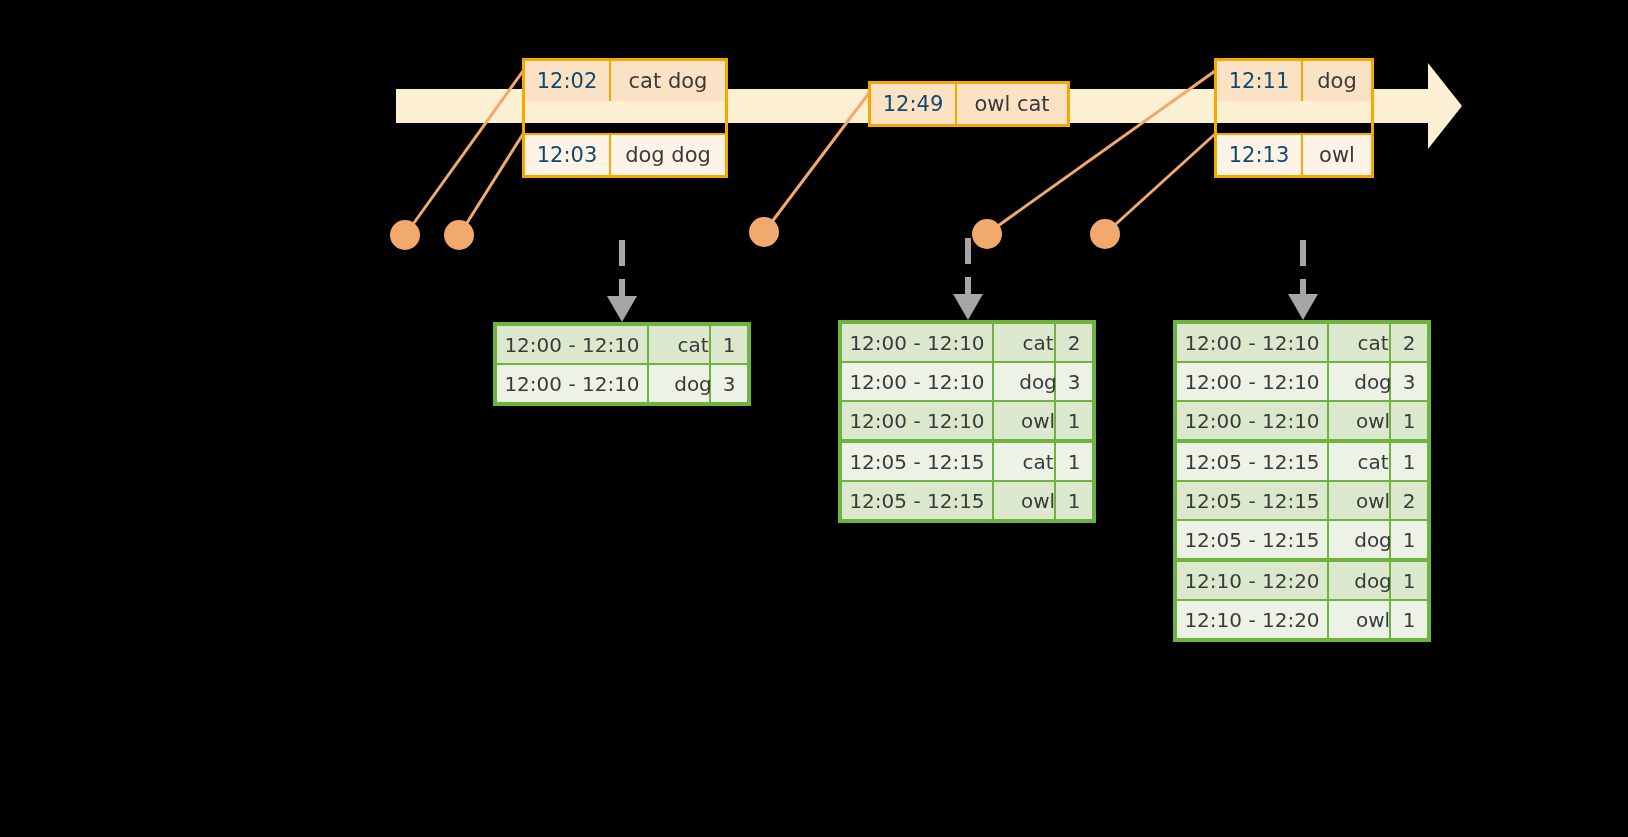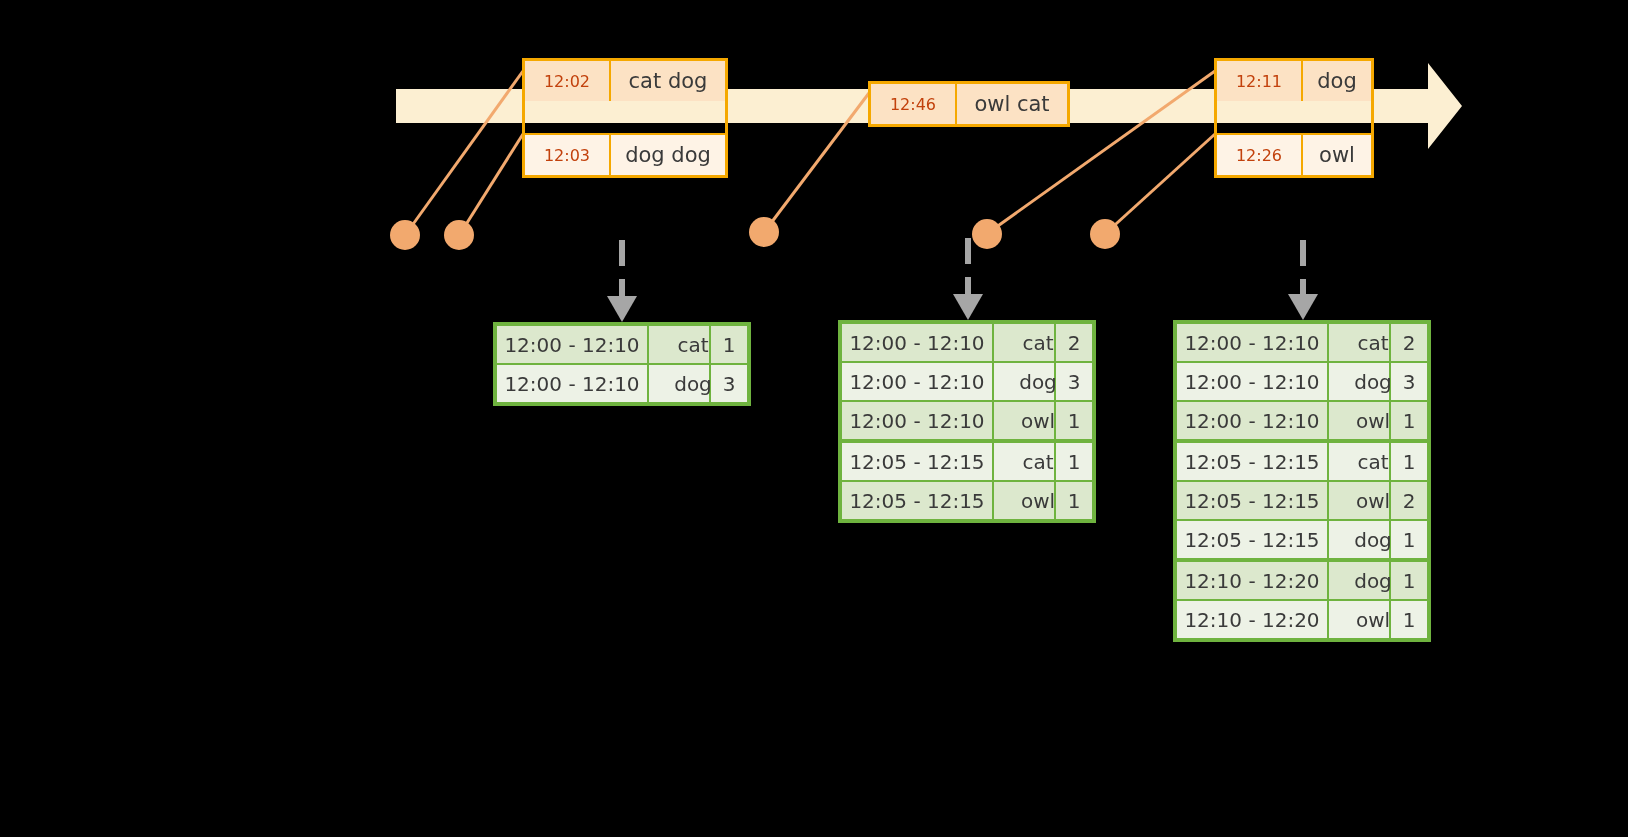--- a/index.html
+++ b/index.html
@@ -39,22 +39,22 @@
     display: flex;
     height: 40px;
   }
   .evt-row + .evt-row { border-top: 2px solid #F5A800; margin-top: 32px; }
   .evt-time {
     width: 86px;
     border-right: 2px solid #F5A800;
     display: flex;
     align-items: center;
     justify-content: center;
-    font-size: 16px;
-    color: #c2410c;
+    font-size: 21px;
+    color: #0c4a6e;
     box-sizing: border-box;
   }
   .evt-words {
     flex: 1;
     display: flex;
     align-items: center;
     justify-content: center;
     font-size: 21px;
     color: #3a3a3a;
     box-sizing: border-box;
@@ -159,32 +159,32 @@
       <div class="evt-words">cat dog</div>
     </div>
     <div class="evt-row shade-b">
       <div class="evt-time">12:03</div>
       <div class="evt-words">dog dog</div>
     </div>
   </div>
 
   <div class="evt-box" style="left:868px; top:81px; width:202px;">
     <div class="evt-row shade-a">
-      <div class="evt-time">12:46</div>
+      <div class="evt-time">12:49</div>
       <div class="evt-words">owl cat</div>
     </div>
   </div>
 
   <div class="evt-box" style="left:1214px; top:58px; width:160px;">
     <div class="evt-row shade-a">
       <div class="evt-time">12:11</div>
       <div class="evt-words">dog</div>
     </div>
     <div class="evt-row shade-b">
-      <div class="evt-time">12:26</div>
+      <div class="evt-time">12:13</div>
       <div class="evt-words">owl</div>
     </div>
   </div>
 
   <div class="res-table" id="tbl0" style="left:493px; top:322px; width:258px;">
       <div class="res-row rshade-a">
         <div class="res-win" style="flex: 1 1 0%;">12:00 - 12:10</div>
         <div class="res-key">cat</div>
         <div class="res-cnt">1</div>
       </div>

